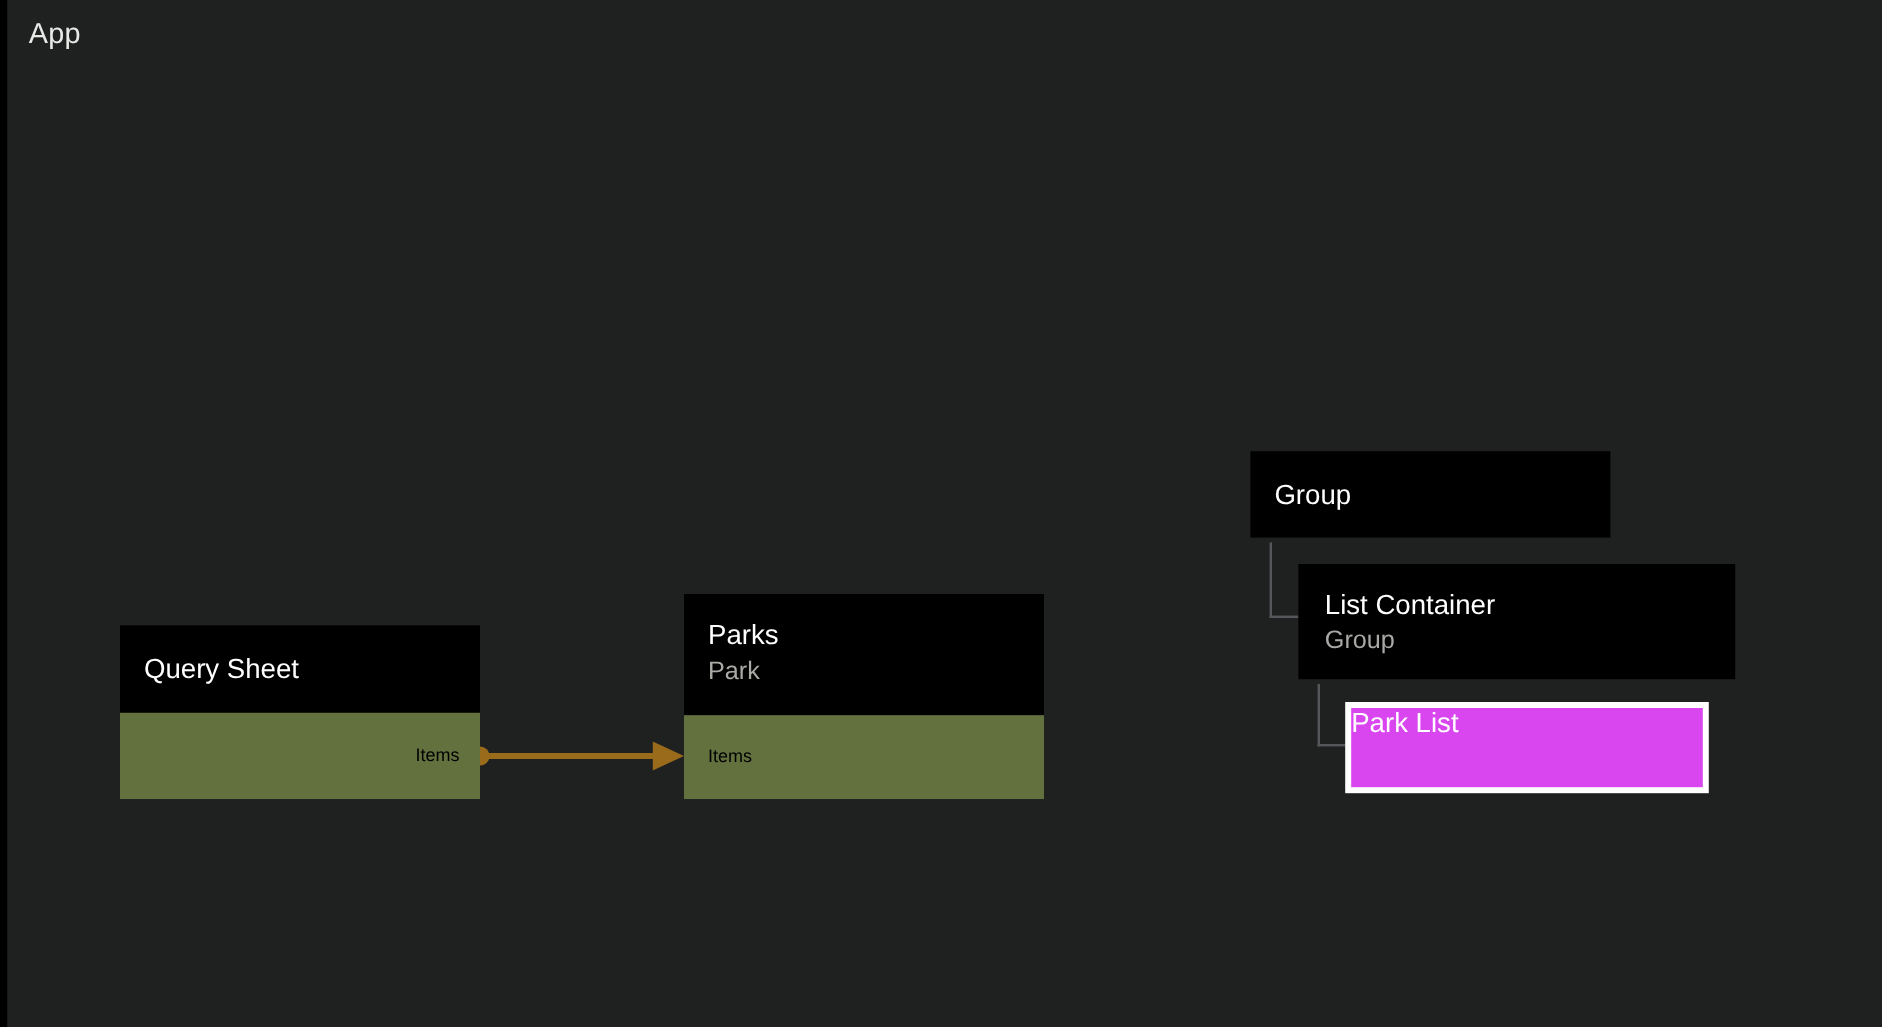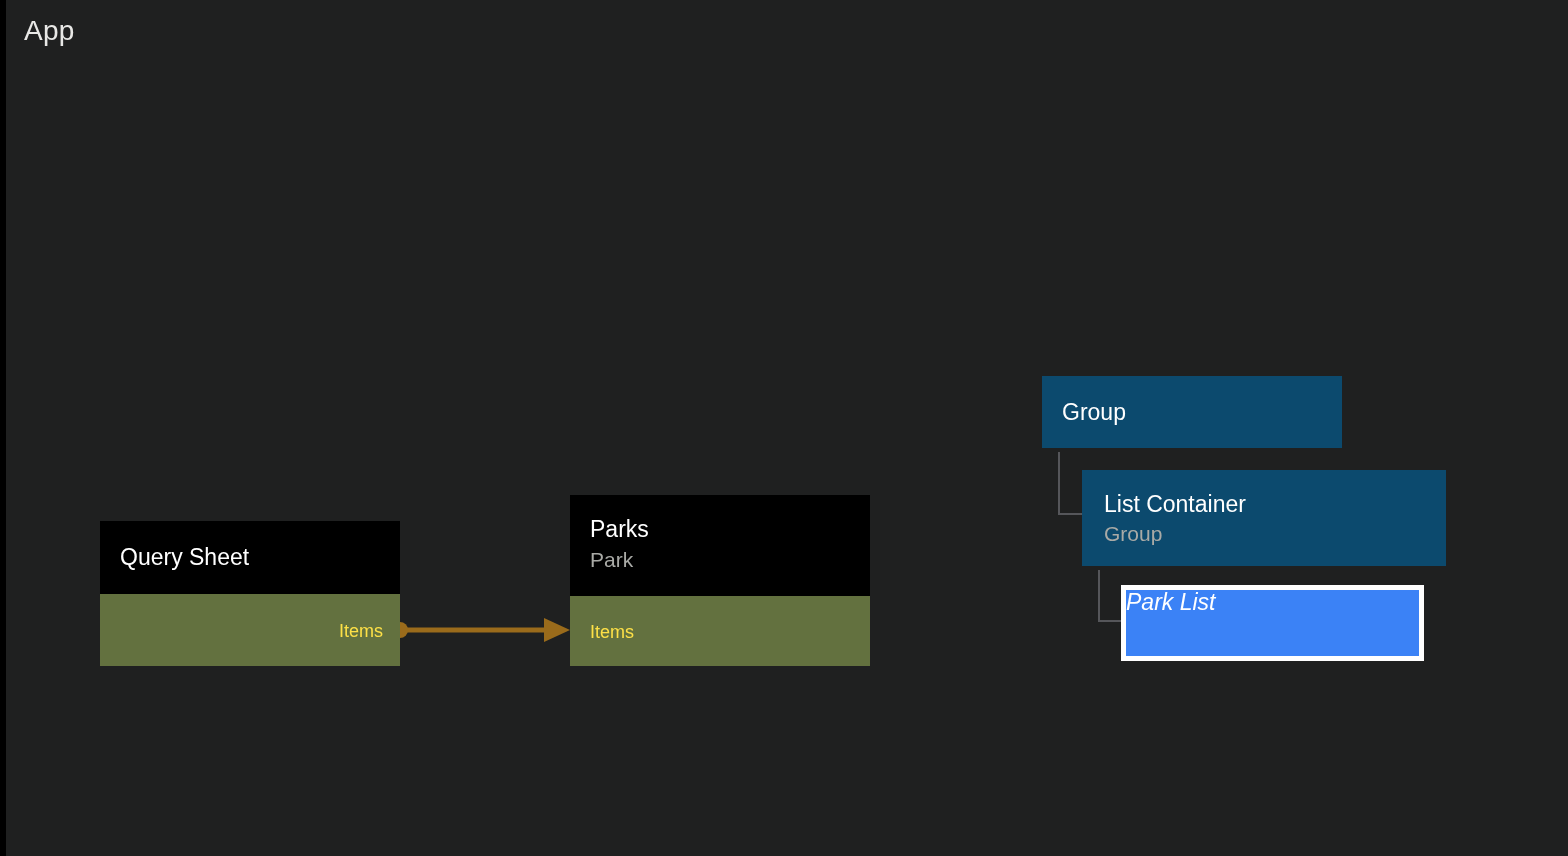--- a/index.html
+++ b/index.html
@@ -24,21 +24,21 @@
     height: 856px;
     background: #1f2020;
     overflow: hidden;
   }
 
   
   #app-title {
     position: absolute;
     left: 18px;
     top: 17px;
-    font-size: 28px;
+    font-size: 24px;
     color: #e8e8e6;
     letter-spacing: 0.2px;
     line-height: 1;
   }
 
   
   .node {
     position: absolute;
     box-sizing: border-box;
     overflow: hidden;
@@ -63,22 +63,22 @@
     width: 100%;
   }
   .node-green .node-body {
     background: #63713f;
     box-sizing: border-box;
     width: 100%;
     position: relative;
   }
   .port-row {
     position: absolute;
-    font-size: 18px;
-    color: #fde047;
+    font-size: 15px;
+    color: #000000;
     white-space: nowrap;
     line-height: 1;
   }
 
   
   #node-query-sheet { left: 94px; top: 521px; width: 300px; height: 145px; }
   #node-query-sheet .node-header { height: 73px; }
   #node-query-sheet .node-header .node-title { position: absolute; left: 20px; top: 24px; }
   #node-query-sheet .node-body { height: 72px; }
   #node-query-sheet .port-row { right: 17px; top: 28px; }
@@ -86,44 +86,43 @@
   
   #node-parks { left: 564px; top: 495px; width: 300px; height: 171px; }
   #node-parks .node-header { height: 101px; }
   #node-parks .node-header .node-title { position: absolute; left: 20px; top: 22px; }
   #node-parks .node-header .node-subtitle { position: absolute; left: 20px; top: 53px; }
   #node-parks .node-body { height: 70px; }
   #node-parks .port-row { left: 20px; top: 27px; }
 
   
   .node-blue {
-    background: #0c4a6e;
+    background: #000000;
   }
   .node-blue .node-title { position: absolute; }
   .node-blue .node-subtitle { position: absolute; }
 
   #node-group { left: 1036px; top: 376px; width: 300px; height: 72px; }
   #node-group .node-title { left: 20px; top: 24px; }
 
   #node-list-container { left: 1076px; top: 470px; width: 364px; height: 96px; }
   #node-list-container .node-title { left: 22px; top: 22px; }
   #node-list-container .node-subtitle { left: 22px; top: 52px; }
 
   
   #node-park-list {
     left: 1115px; top: 585px; width: 303px; height: 76px;
     background: #ffffff;
     padding: 5px;
   }
   #node-park-list .sel-inner {
     width: 100%; height: 100%;
-    background: #3b82f6;
+    background: #d946ef;
     position: relative;
     box-sizing: border-box;
-    font-style: italic;
   }
   #node-park-list .node-title { left: 18px; top: 18px; }
 
   
   #edges {
     position: absolute;
     left: 0; top: 0;
     width: 1562px; height: 856px;
     pointer-events: none;
   }

